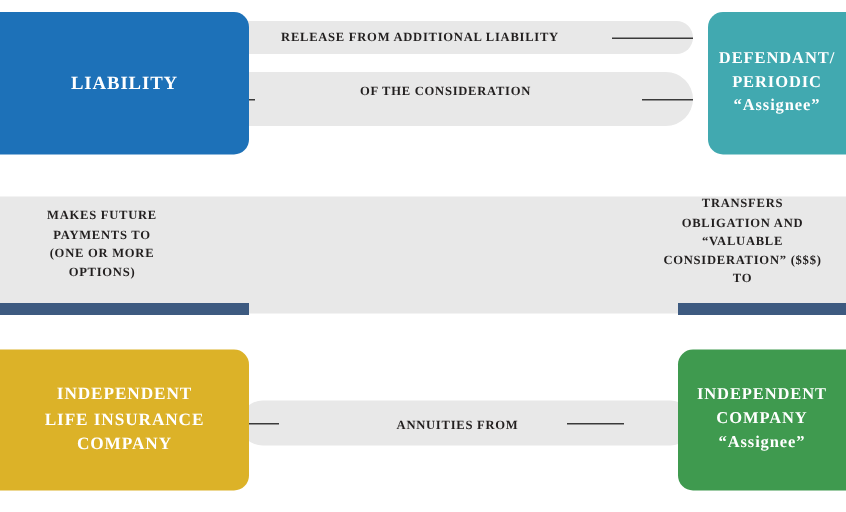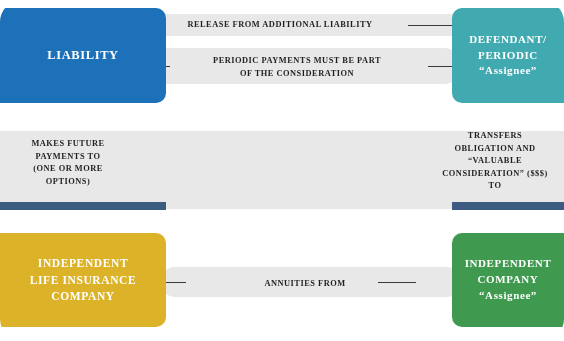--- a/index.html
+++ b/index.html
@@ -9,21 +9,20 @@
   }
   body {
     font-family: "Liberation Serif", serif;
   }
   #stage {
     position: relative;
     width: 564px;
     height: 341px;
     overflow: hidden;
     background: #ffffff;
-    border-radius: 22px;
   }
 
   
   .box {
     position: absolute;
     box-sizing: border-box;
     display: flex;
     flex-direction: column;
     align-items: center;
     justify-content: center;
@@ -41,21 +40,21 @@
     width: 166px;
     height: 95px;
     background: #1d71b8;
     border-top-right-radius: 10px;
     border-bottom-right-radius: 10px;
     font-size: 12.5px;
   }
   #defendant-box {
     right: 0px;
     top: 8px;
-    width: 112px;
+    width: 92px;
     height: 95px;
     background: #41a9b0;
     border-top-left-radius: 10px;
     border-bottom-left-radius: 10px;
     font-size: 11px;
   }
   #life-box {
     left: 0px;
     bottom: 14px;
     width: 166px;
@@ -178,21 +177,20 @@
   <div class="rule" style="left:110px; top:25px; width:42px;"></div>
   <div class="rule" style="left:408px; top:25px; width:54px;"></div>
   <div class="caption" id="cap-release">
     <span class="line">RELEASE FROM ADDITIONAL LIABILITY</span>
   </div>
 
   <div class="track" id="track-top-2"></div>
   <div class="rule" style="left:140px; top:66px; width:30px;"></div>
   <div class="rule" style="left:428px; top:66px; width:34px;"></div>
   <div class="caption" id="cap-periodic">
-    <span class="line">PERIODIC PAYMENTS MUST BE PART</span>
     <span class="line">OF THE CONSIDERATION</span>
   </div>
 
   <div class="track" id="track-bottom"></div>
   <div class="rule" style="left:120px; bottom:58px; width:66px;"></div>
   <div class="rule" style="left:378px; bottom:58px; width:38px;"></div>
   <div class="caption" id="cap-buys">
     <span class="line">ANNUITIES FROM</span>
   </div>
 

